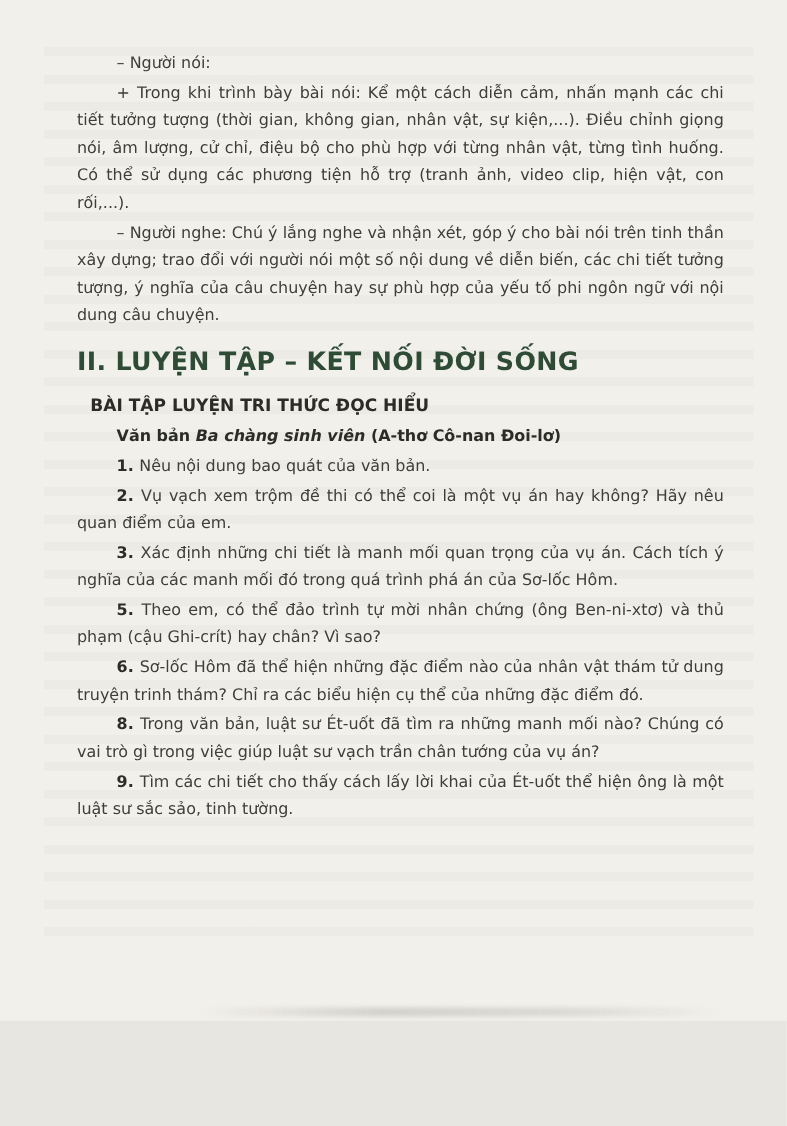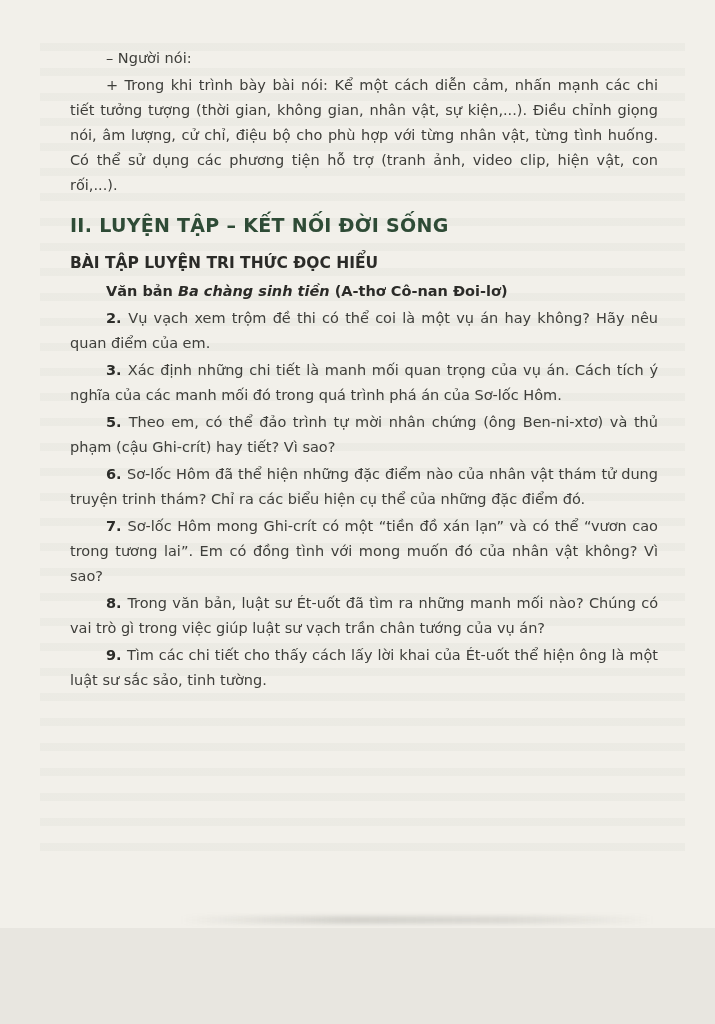--- a/index.html
+++ b/index.html
@@ -21,21 +21,21 @@
     background:linear-gradient(90deg, rgba(120,120,115,0) 0%, rgba(120,120,115,0.25) 35%, rgba(120,120,115,0.18) 70%, rgba(120,120,115,0) 100%);
     filter:blur(2px); border-radius:4px;
   }
   .content { position:absolute; left:70px; right:57px; top:46px; }
   .para {
     font-size:14.5px; line-height:25px; text-align:justify;
     text-indent:36px; color:#3e3e3a; margin-bottom:2px;
   }
   .para .qnum { font-weight:bold; color:#2c2c29; }
   .section-title {
-    font-size:19px; font-weight:bold; color:#2e4b36;
+    font-size:23px; font-weight:bold; color:#2e4b36;
     letter-spacing:0.3px; margin:16px 0 15px 0; text-indent:0;
     font-family:"DejaVu Sans","Liberation Sans",sans-serif;
   }
   .ex-heading {
     font-size:15.5px; font-weight:bold; color:#2b2b28;
     margin:0 0 3px 0; line-height:25px;
   }
   .vb { font-weight:bold; color:#2b2b28; }
   .vb .it { font-style:italic; }
   .it { font-style:italic; }
@@ -55,32 +55,33 @@
 </head>
 <body>
 
 <div class="page">
   <div class="bleed"></div>
 
   <div class="content">
 
     <p class="para">– Người nói:</p>
     <p class="para">+ Trong khi trình bày bài nói: Kể một cách diễn cảm, nhấn mạnh các chi tiết tưởng tượng (thời gian, không gian, nhân vật, sự kiện,...). Điều chỉnh giọng nói, âm lượng, cử chỉ, điệu bộ cho phù hợp với từng nhân vật, từng tình huống. Có thể sử dụng các phương tiện hỗ trợ (tranh ảnh, video clip, hiện vật, con rối,...).</p>
+    <p class="para">– Người nghe: Chú ý lắng nghe và nhận xét, góp ý cho bài nói trên tinh thần xây dựng; trao đổi với người nói một số nội dung về diễn biến, các chi tiết tưởng tượng, ý nghĩa của câu chuyện hay sự phù hợp của yếu tố phi ngôn ngữ với nội dung câu chuyện.</p>
 
     <h2 class="section-title">II. LUYỆN TẬP – KẾT NỐI ĐỜI SỐNG</h2>
 
-    <h3 class="ex-heading" style="text-indent:0;">BÀI TẬP LUYỆN TRI THỨC ĐỌC HIỂU</h3>
+    <h3 class="ex-heading" style="text-indent:0;margin-left:12px;">BÀI TẬP LUYỆN TRI THỨC ĐỌC HIỂU</h3>
 
-    <p class="para vb"><span>Văn bản </span><span class="it">Ba chàng sinh tiền</span><span> (A-thơ Cô-nan Đoi-lơ)</span></p>
+    <p class="para vb"><span>Văn bản </span><span class="it">Ba chàng sinh viên</span><span> (A-thơ Cô-nan Đoi-lơ)</span></p>
 
+    <p class="para"><b class="qnum">1. </b><span>Nêu nội dung bao quát của văn bản.</span></p>
     <p class="para"><b class="qnum">2. </b><span>Vụ vạch xem trộm đề thi có thể coi là một vụ án hay không? Hãy nêu quan điểm của em.</span></p>
     <p class="para"><b class="qnum">3. </b><span>Xác định những chi tiết là manh mối quan trọng của vụ án. Cách tích ý nghĩa của các manh mối đó trong quá trình phá án của Sơ-lốc Hôm.</span></p>
-    <p class="para"><b class="qnum">5. </b><span>Theo em, có thể đảo trình tự mời nhân chứng (ông Ben-ni-xtơ) và thủ phạm (cậu Ghi-crít) hay tiết? Vì sao?</span></p>
+    <p class="para"><b class="qnum">5. </b><span>Theo em, có thể đảo trình tự mời nhân chứng (ông Ben-ni-xtơ) và thủ phạm (cậu Ghi-crít) hay chân? Vì sao?</span></p>
     <p class="para"><b class="qnum">6. </b><span>Sơ-lốc Hôm đã thể hiện những đặc điểm nào của nhân vật thám tử dung truyện trinh thám? Chỉ ra các biểu hiện cụ thể của những đặc điểm đó.</span></p>
-    <p class="para"><b class="qnum">7. </b><span>Sơ-lốc Hôm mong Ghi-crít có một “tiền đồ xán lạn” và có thể “vươn cao trong tương lai”. Em có đồng tình với mong muốn đó của nhân vật không? Vì sao?</span></p>
 
 
     <p class="para"><b class="qnum">8. </b><span>Trong văn bản, luật sư Ét-uốt đã tìm ra những manh mối nào? Chúng có vai trò gì trong việc giúp luật sư vạch trần chân tướng của vụ án?</span></p>
     <p class="para"><b class="qnum">9. </b><span>Tìm các chi tiết cho thấy cách lấy lời khai của Ét-uốt thể hiện ông là một luật sư sắc sảo, tinh tường.</span></p>
 
   </div>
 
   <div class="badge">
     <span>11</span>
   </div>

